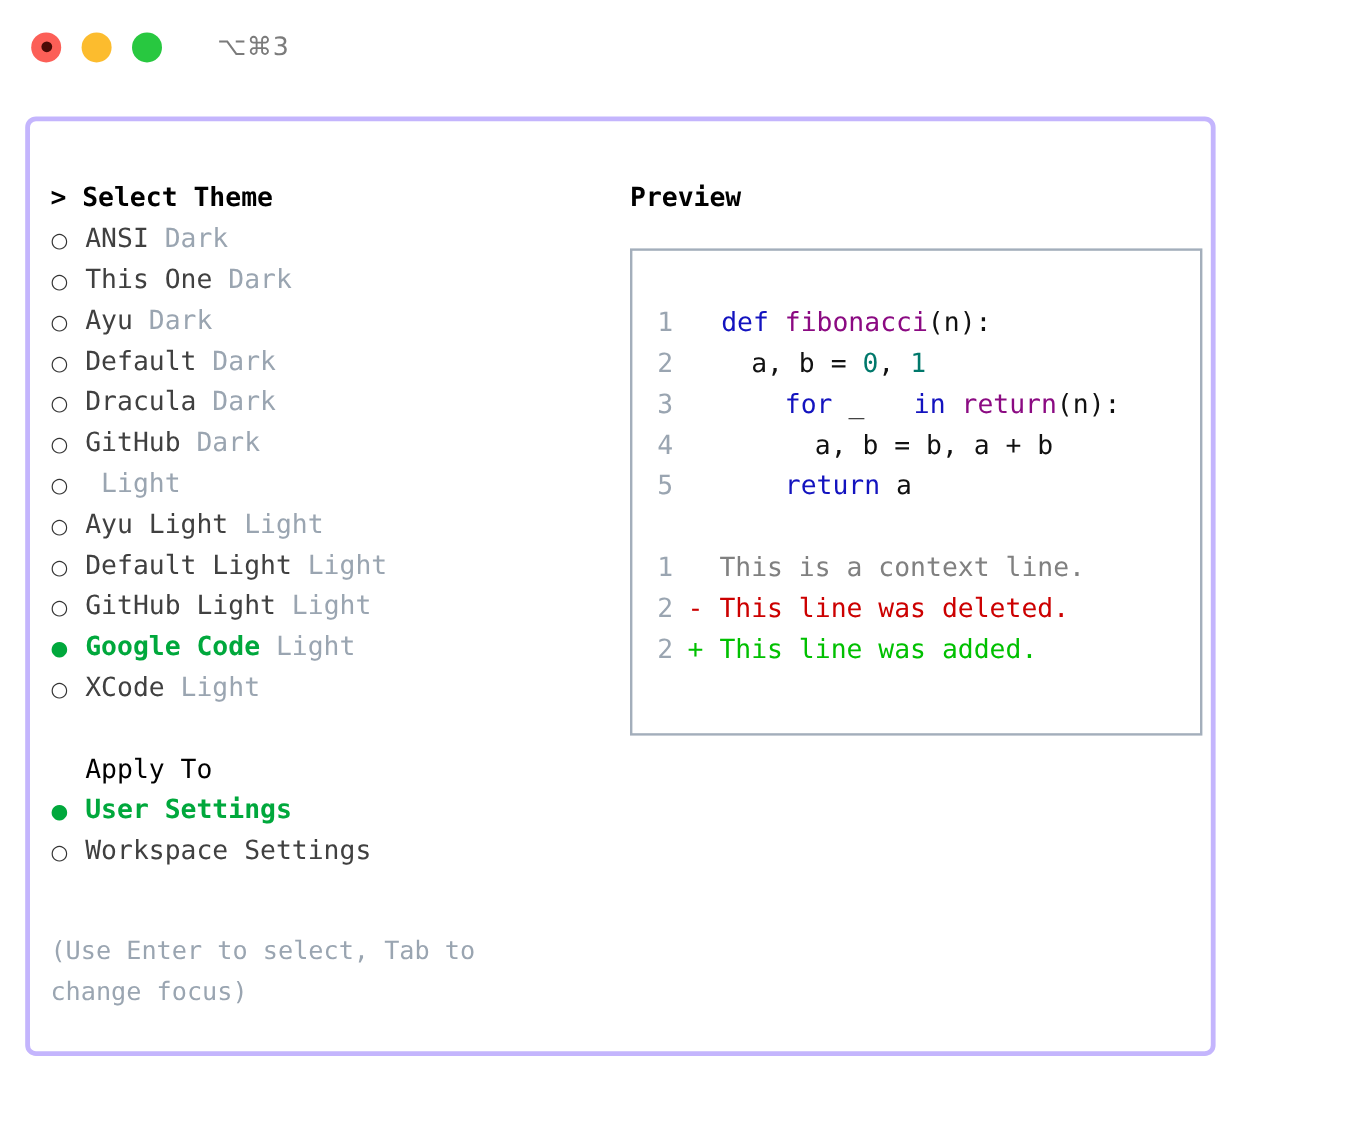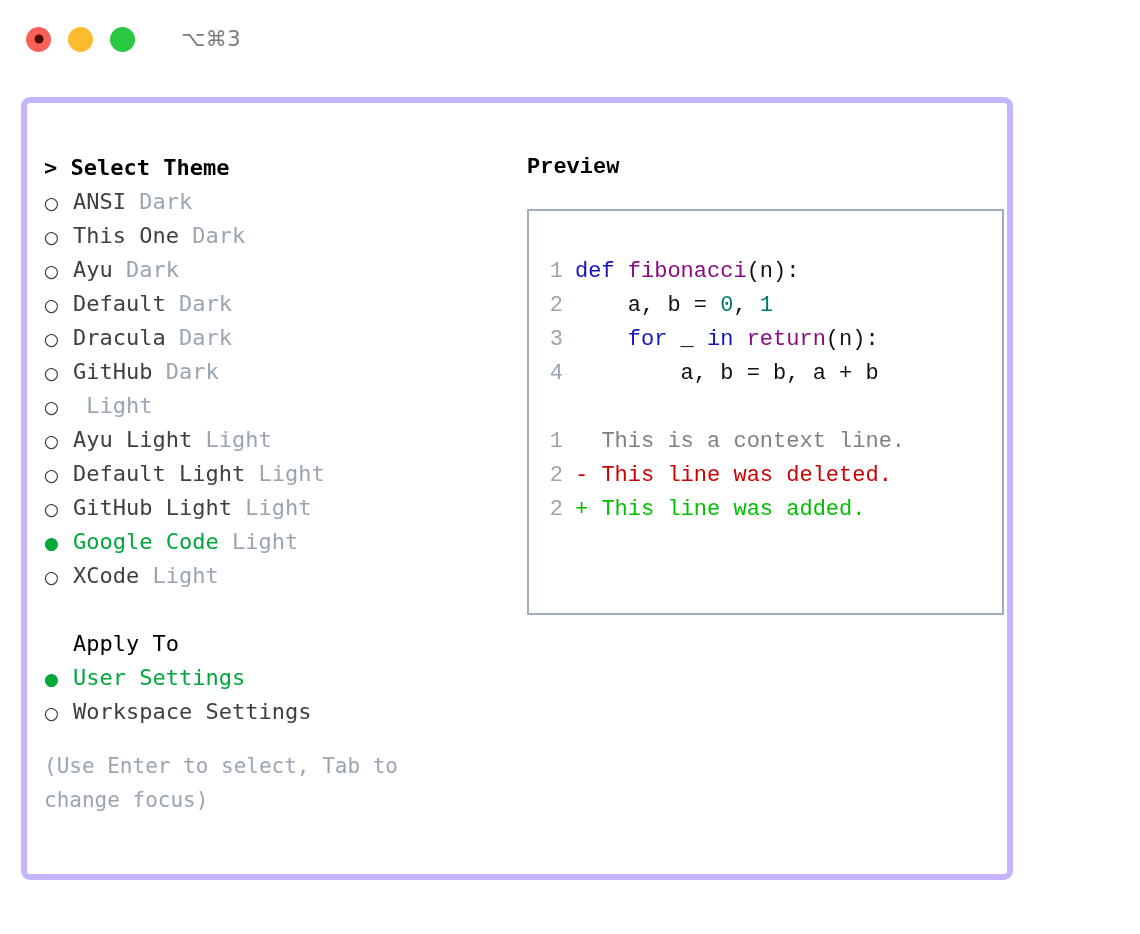--- a/index.html
+++ b/index.html
@@ -58,21 +58,21 @@
     font-family: "DejaVu Sans", "Liberation Sans", sans-serif;
   }
 
   
   .panel {
     position: absolute;
     left: 21px;
     top: 97px;
     width: 992px;
     height: 783px;
-    border: 6px solid #c4b5fd;
+    border: 4px solid #c4b5fd;
     border-radius: 9px;
     box-sizing: border-box;
     background: #ffffff;
   }
   .panel-inner {
     position: absolute;
     left: 0;
     top: 0;
     right: 0;
     bottom: 0;
@@ -108,38 +108,37 @@
   .marker {
     width: 29px;
     flex: 0 0 29px;
     font-size: 17px;
     line-height: 34px;
     color: #333333;
     font-family: "DejaVu Sans", "Liberation Sans", sans-serif;
   }
   .marker.selected { color: #00a83c; }
   .opt-name { color: #404040; }
-  .opt.selected .opt-name { color: #00a83c; }
+  .opt.selected .opt-name { color: #00a83c; font-weight: bold; }
   .opt-tag { color: #9aa5b1; text-align: center; }
 
   .spacer-row { height: 34px; }
 
   .hint {
-    margin-top: 20px;
+    margin-top: 48px;
     font-size: 21px;
     line-height: 34px;
     color: #9aa5b1;
     width: 418px;
   }
 
   
   .right-col {
     flex: 1 1 auto;
     padding-left: 23px;
-    font-family: Liberation Mono, monospace;
   }
   .preview-title {
     font-size: 22px;
     line-height: 34px;
     font-weight: bold;
     color: #000000;
   }
   .preview-box {
     margin-top: 24px;
     width: 477px;
@@ -157,21 +156,21 @@
   }
   .lineno {
     color: #9aa5b1;
     display: inline-block;
     width: 16px;
     text-align: right;
     margin-right: 12px;
   }
   .blank-line { height: 34px; }
 
-  .tok-kw   { color: #1313bf; }
+  .tok-kw   { color: #1313bf; margin-left: 28px; }
   .tok-fn   { color: #8b0a82; }
   .tok-num  { color: #00786b; }
   .tok-plain{ color: #111111; }
 
   .diff-ctx { color: #808080; }
   .diff-del { color: #cc0000; }
   .diff-add { color: #00c000; }
 </style>
 </head>
 <body>
@@ -217,20 +216,21 @@
     </div>
 
     <div class="right-col">
       <div class="preview-title">Preview</div>
       <div class="preview-box">
         <div id="code-block">
             <div class="code-line"><span class="lineno">1</span><span class="tok-kw">def </span><span class="tok-fn">fibonacci</span><span class="tok-plain">(n):</span></div>
             <div class="code-line"><span class="lineno">2</span><span class="tok-plain">    a, b = </span><span class="tok-num">0</span><span class="tok-plain">, </span><span class="tok-num">1</span></div>
             <div class="code-line"><span class="lineno">3</span><span class="tok-plain">    </span><span class="tok-kw">for</span><span class="tok-plain"> _ </span><span class="tok-kw">in</span><span class="tok-plain"> </span><span class="tok-fn">return</span><span class="tok-plain">(n):</span></div>
             <div class="code-line"><span class="lineno">4</span><span class="tok-plain">        a, b = b, a + b</span></div>
+            <div class="code-line"><span class="lineno">5</span><span class="tok-plain">    </span><span class="tok-kw">return</span><span class="tok-plain"> a</span></div>
           </div>
         <div class="blank-line"></div>
         <div id="diff-block">
             <div class="code-line"><span class="lineno">1</span><span class="diff-ctx">  This is a context line.</span></div>
             <div class="code-line"><span class="lineno">2</span><span class="diff-del">- This line was deleted.</span></div>
             <div class="code-line"><span class="lineno">2</span><span class="diff-add">+ This line was added.</span></div>
           </div>
       </div>
     </div>
 

